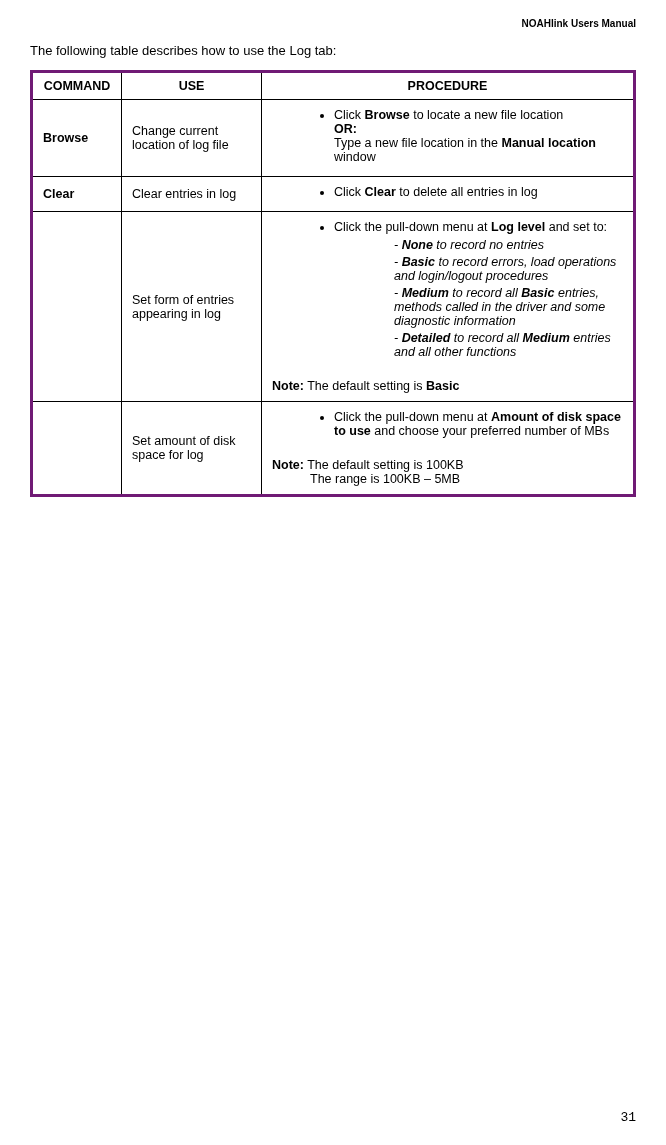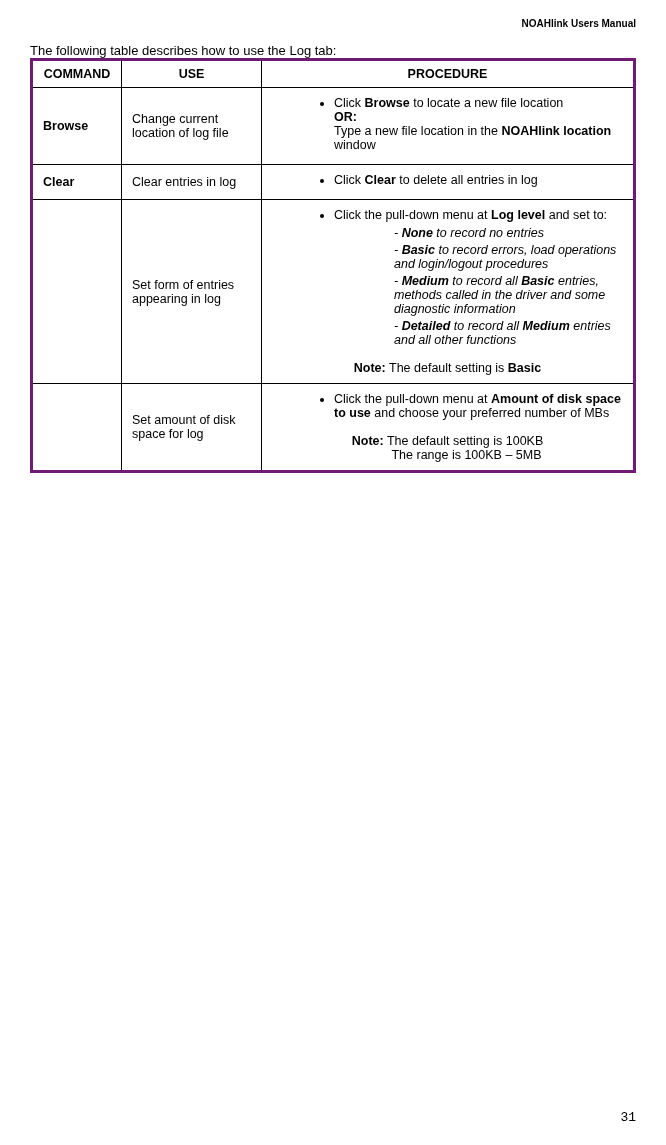--- a/index.html
+++ b/index.html
@@ -17,21 +17,21 @@
     .page-title {
       text-align: right;
       font-size: 10px;
       font-weight: bold;
       margin-bottom: 14px;
       font-family: Arial, sans-serif;
     }
 
     .intro-text {
       font-size: 13px;
-      margin-bottom: 0;
+      margin-bottom: 12px;
       font-family: Arial, sans-serif;
     }
 
     table {
       width: 100%;
       border-collapse: collapse;
       border: 3px solid #701a75;
       font-family: Arial, sans-serif;
       font-size: 12.5px;
     }
@@ -89,21 +89,21 @@
       list-style-type: none;
       padding-left: 0;
       margin-bottom: 3px;
     }
 
     td.procedure .sub-list li::before {
       content: "- ";
     }
 
     .bold { font-weight: bold; }
-    .note-line { margin-top: 14px; text-align: center; }
+    .note-line { margin-top: 20px; }
     .note-indent { padding-left: 38px; display: block; }
 
     .page-num {
       position: absolute;
       bottom: 20px;
       right: 30px;
       font-family: Liberation Mono, monospace;
       font-size: 13px;
     }
   </style>
@@ -124,21 +124,21 @@
   </thead>
   <tbody>
 
     <tr>
       <td class="cmd">Browse</td>
       <td class="use">Change current location of log file</td>
       <td class="procedure">
         <ul>
           <li>Click <span class="bold">Browse</span> to locate a new file location<br>
             <span class="bold">OR:</span><br>
-            Type a new file location in the <span class="bold">NOAHlink location</span> window
+            Type a new file location in the <span class="bold">Manual location</span> window
           </li>
         </ul>
       </td>
     </tr>
 
 
     <tr>
       <td class="cmd">Clear</td>
       <td class="use">Clear entries in log</td>
       <td class="procedure">

